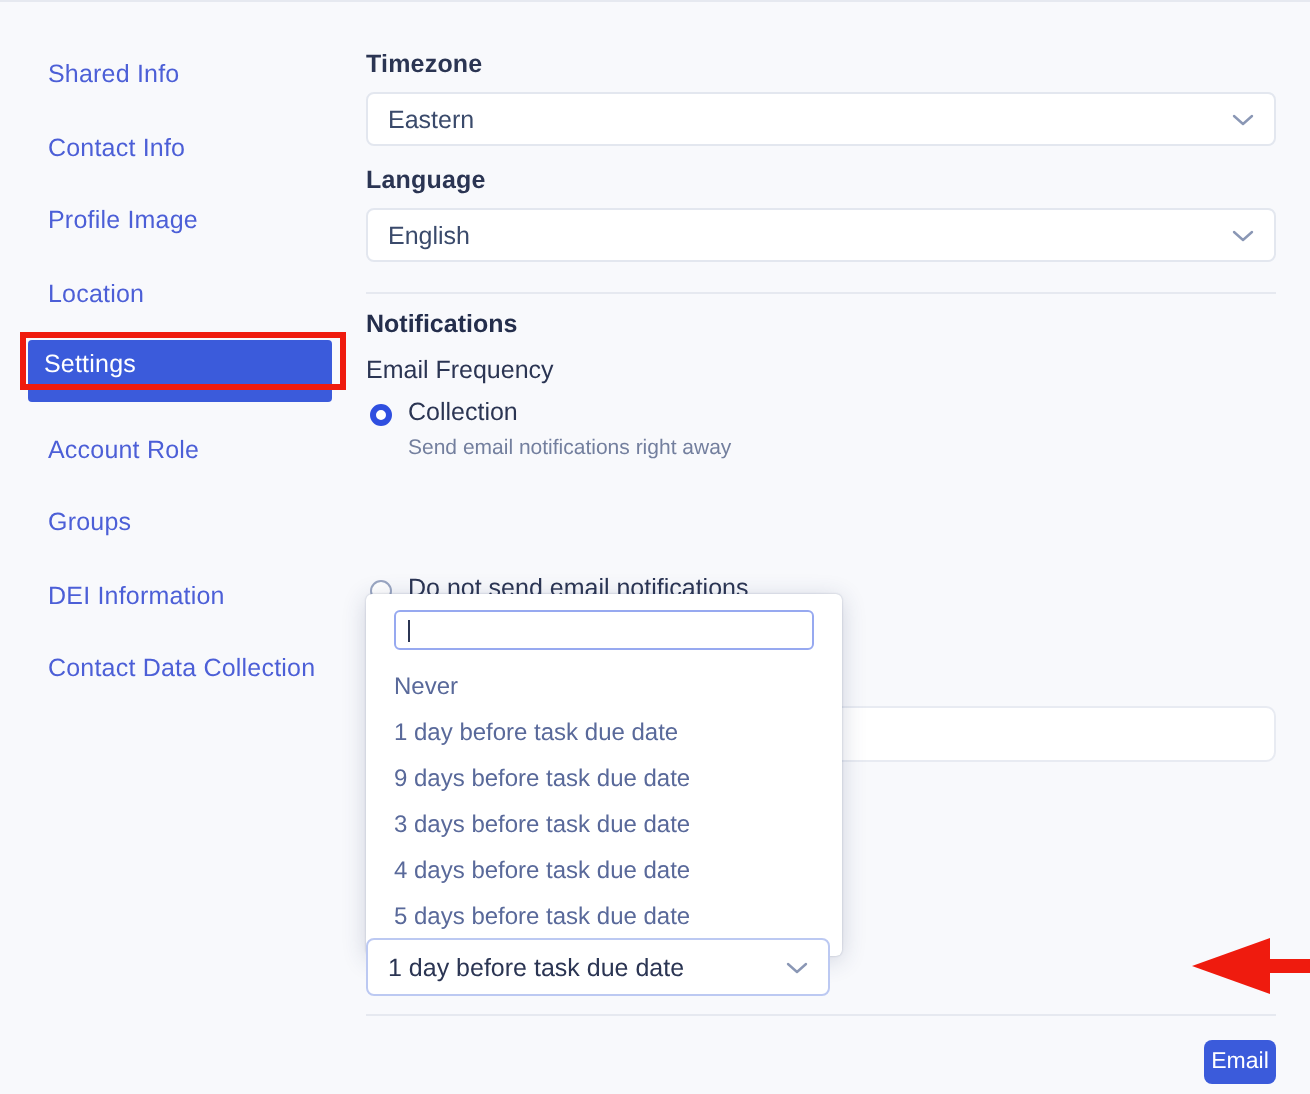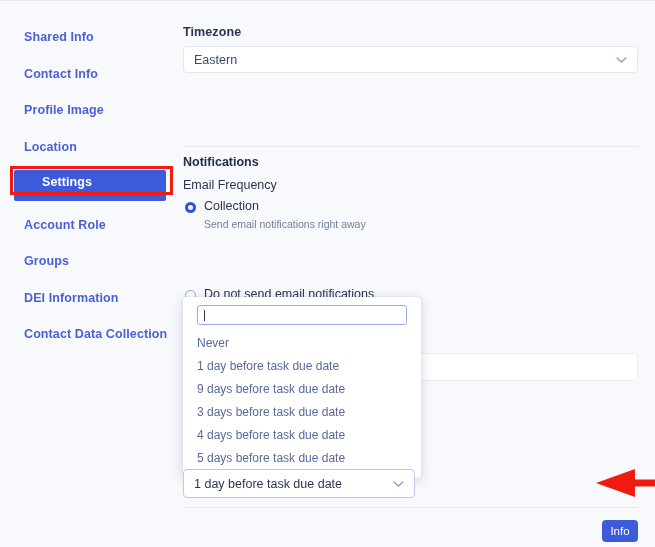--- a/index.html
+++ b/index.html
@@ -24,39 +24,38 @@
 
   
   #sidebar {
     position: absolute;
     left: 0;
     top: 1px;
     width: 180px;
     height: 546px;
     box-sizing: border-box;
     padding-top: 22px;
-    font-weight: bold;
   }
   .nav-item {
     display: block;
     font-size: 12.5px;
     color: #4c5fd7;
     padding: 6px 0 6px 24px;
     line-height: 14px;
     margin-bottom: 10.5px;
     letter-spacing: 0.1px;
     white-space: nowrap;
     cursor: pointer;
   }
   .nav-item.active {
     background: #3b5bdb;
     color: #ffffff;
     margin-left: 14px;
     margin-right: 14px;
-    padding-left: 28px;
+    padding-left: 8px;
     border-radius: 2px;
     height: 21px;
     padding-top: 5px;
     padding-bottom: 5px;
     box-sizing: content-box;
   }
   #settings-wrap {
     position: relative;
   }
   #red-box {
@@ -314,20 +313,31 @@
       <div class="select-box">
         <span>Eastern</span>
         <span class="chev">
           <svg width="11" height="7" viewBox="0 0 11 7">
               <path d="M1 1.5 L5.5 5.5 L10 1.5" fill="none" stroke="currentColor" stroke-width="1.2" stroke-linecap="round" stroke-linejoin="round"></path>
             </svg>
         </span>
       </div>
     </div>
 
+    <div style="position:absolute;left:0;top:81px;width:455px;">
+      <div class="field-label">Language</div>
+      <div class="select-box">
+        <span>English</span>
+        <span class="chev">
+          <svg width="11" height="7" viewBox="0 0 11 7">
+              <path d="M1 1.5 L5.5 5.5 L10 1.5" fill="none" stroke="currentColor" stroke-width="1.2" stroke-linecap="round" stroke-linejoin="round"></path>
+            </svg>
+        </span>
+      </div>
+    </div>
 
     <div class="divider" style="position:absolute;left:0;top:144px;width:455px;"></div>
 
     <div class="section-title" style="position:absolute;left:0;top:153px;">Notifications</div>
 
     <div class="sublabel" style="position:absolute;left:0;top:176px;">Email Frequency</div>
 
     <div class="radio-row" style="position:absolute;left:2px;top:198px;">
       <div class="radio checked"></div>
       <div>
@@ -367,16 +377,16 @@
           </svg>
       </span>
     </div>
 
     <svg id="arrow" viewBox="0 0 130 30">
       <polygon points="3,15 42,1 42,29" fill="#ef1b0e"></polygon>
       <rect x="40" y="11.5" width="88" height="7" fill="#ef1b0e"></rect>
     </svg>
 
     <div id="footer-divider"></div>
-    <button id="save-btn">Info</button>
+    <button id="save-btn">Email</button>
 
   </div>
 </div>
 
 </body></html>

